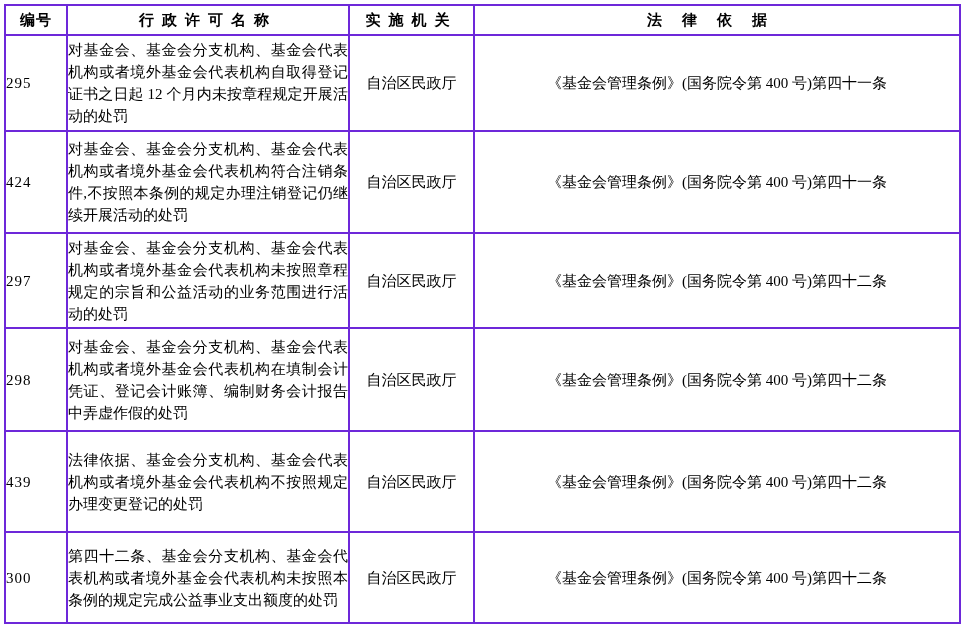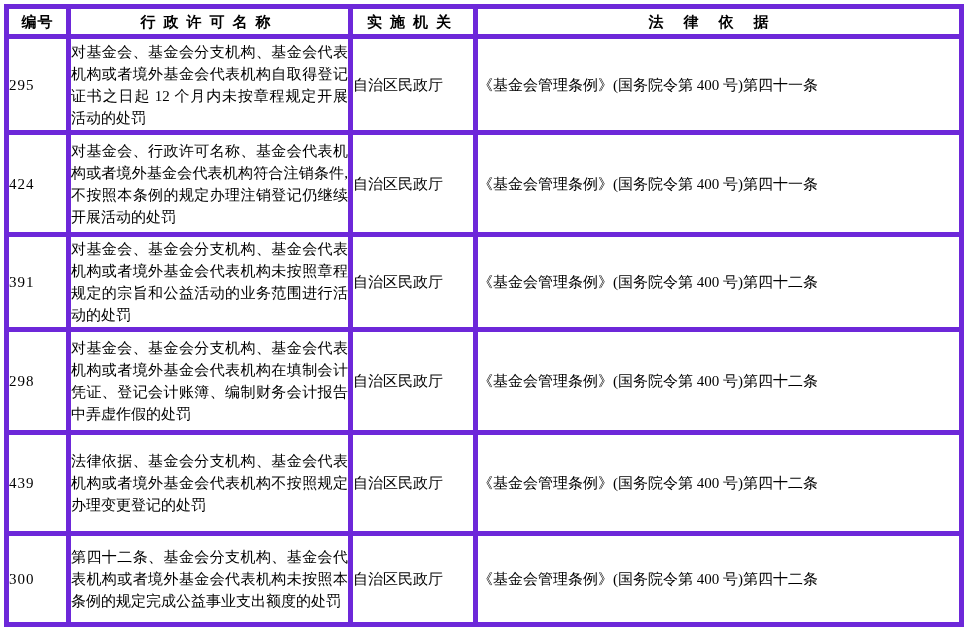--- a/index.html
+++ b/index.html
@@ -18,21 +18,21 @@
     overflow: hidden;
   }
   table.doc-table {
     border-collapse: collapse;
     table-layout: fixed;
     width: 957px;
     border: 2px solid #2e2e2e;
   }
   table.doc-table th,
   table.doc-table td {
-    border: 5px solid #6d28d9;
+    border: 2px solid #6d28d9;
     box-sizing: border-box;
     font-size: 15px;
     line-height: 22px;
     vertical-align: middle;
     padding: 0;
     overflow: hidden;
   }
   col.c-id     { width: 62px;  }
   col.c-name   { width: 282px; }
   col.c-agency { width: 125px; }
@@ -56,26 +56,26 @@
   }
   td.cell-name {
     padding: 4px 5px 4px 9px;
     text-align: justify;
     text-justify: inter-character;
     word-break: break-all;
     margin-top: 8px;
   }
   td.cell-agency {
     padding-left: 8px;
-    text-align: left;
+    text-align: center;
     white-space: nowrap;
   }
   td.cell-legal {
     padding-left: 5px;
-    text-align: left;
+    text-align: center;
   }
   
   tr.r0 { height: 96px;  }
   tr.r1 { height: 102px; }
   tr.r2 { height: 95px;  }
   tr.r3 { height: 103px; }
   tr.r4 { height: 101px; }
   tr.r5 { height: 91px;  }
 </style>
 </head>
@@ -99,26 +99,26 @@
     </thead>
     <tbody>
       <tr class="r0">
         <td class="cell-id">295</td>
         <td class="cell-name">对基金会、基金会分支机构、基金会代表机构或者境外基金会代表机构自取得登记证书之日起 12 个月内未按章程规定开展活动的处罚</td>
         <td class="cell-agency">自治区民政厅</td>
         <td class="cell-legal">《基金会管理条例》(国务院令第 400 号)第四十一条</td>
       </tr>
       <tr class="r1">
         <td class="cell-id">424</td>
-        <td class="cell-name">对基金会、行政许可名称、基金会代表机构或者境外基金会代表机构符合注销条件,不按照本条例的规定办理注销登记仍继续开展活动的处罚</td>
+        <td class="cell-name">对基金会、基金会分支机构、基金会代表机构或者境外基金会代表机构符合注销条件,不按照本条例的规定办理注销登记仍继续开展活动的处罚</td>
         <td class="cell-agency">自治区民政厅</td>
         <td class="cell-legal">《基金会管理条例》(国务院令第 400 号)第四十一条</td>
       </tr>
       <tr class="r2">
-        <td class="cell-id">391</td>
+        <td class="cell-id">297</td>
         <td class="cell-name">对基金会、基金会分支机构、基金会代表机构或者境外基金会代表机构未按照章程规定的宗旨和公益活动的业务范围进行活动的处罚</td>
         <td class="cell-agency">自治区民政厅</td>
         <td class="cell-legal">《基金会管理条例》(国务院令第 400 号)第四十二条</td>
       </tr>
       <tr class="r3">
         <td class="cell-id">298</td>
         <td class="cell-name">对基金会、基金会分支机构、基金会代表机构或者境外基金会代表机构在填制会计凭证、登记会计账簿、编制财务会计报告中弄虚作假的处罚</td>
         <td class="cell-agency">自治区民政厅</td>
         <td class="cell-legal">《基金会管理条例》(国务院令第 400 号)第四十二条</td>
       </tr>

